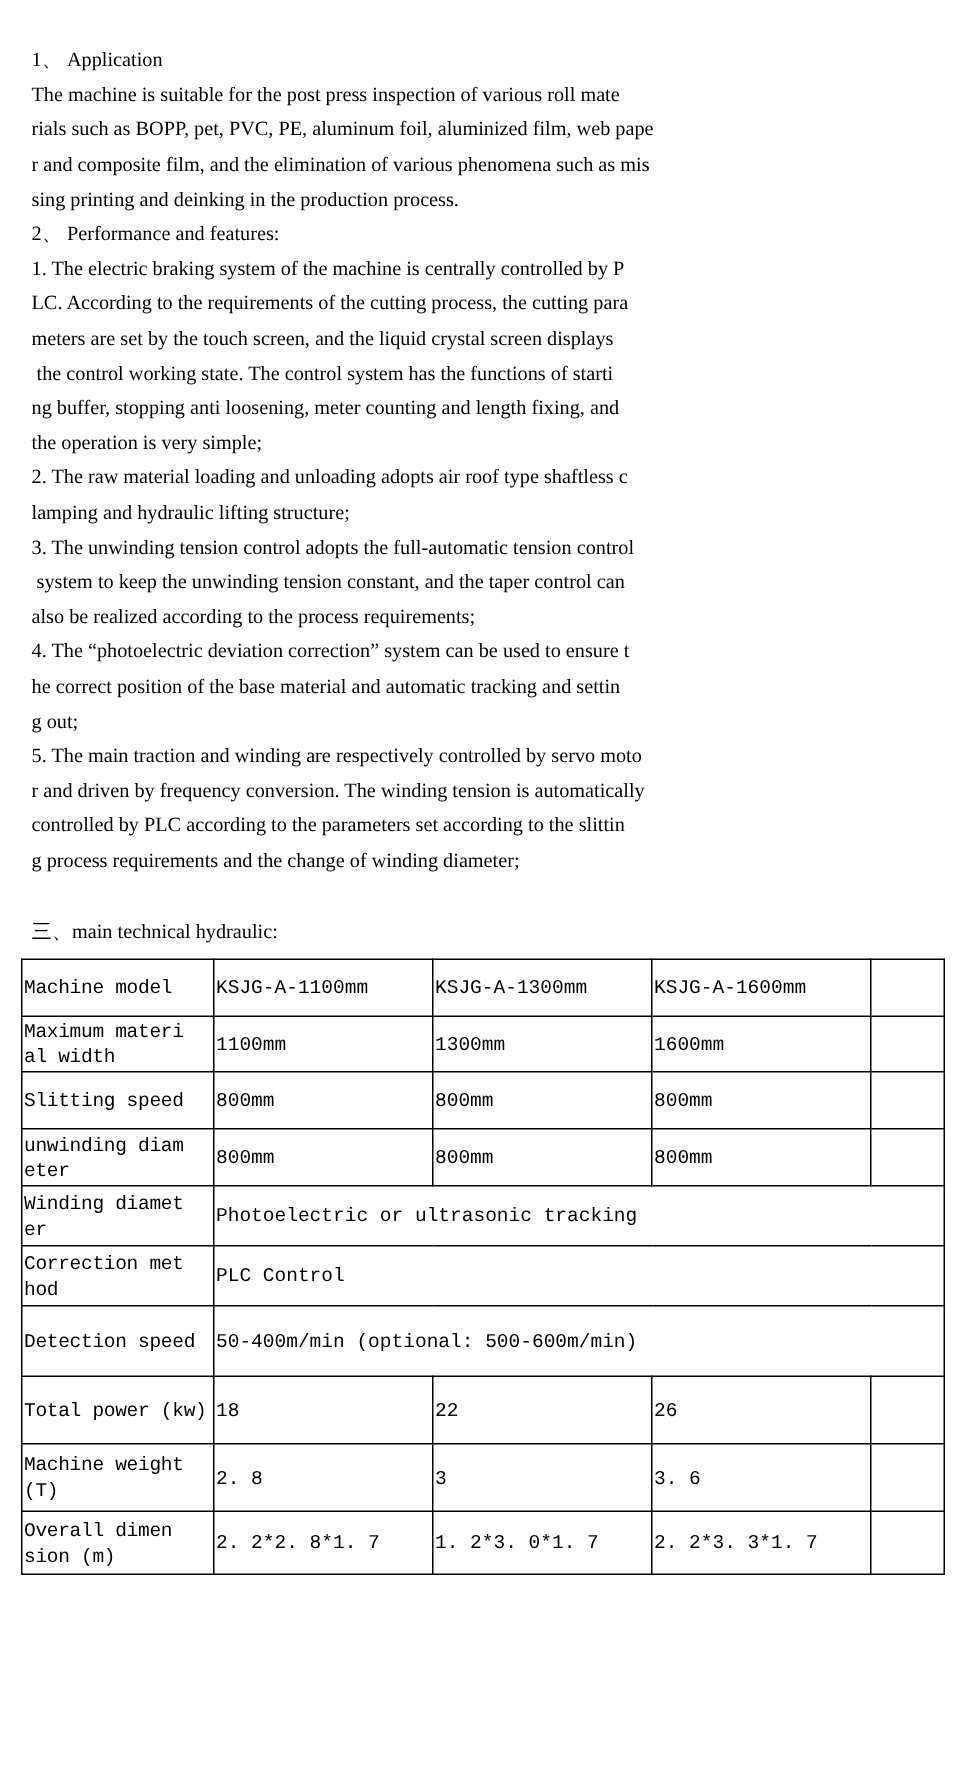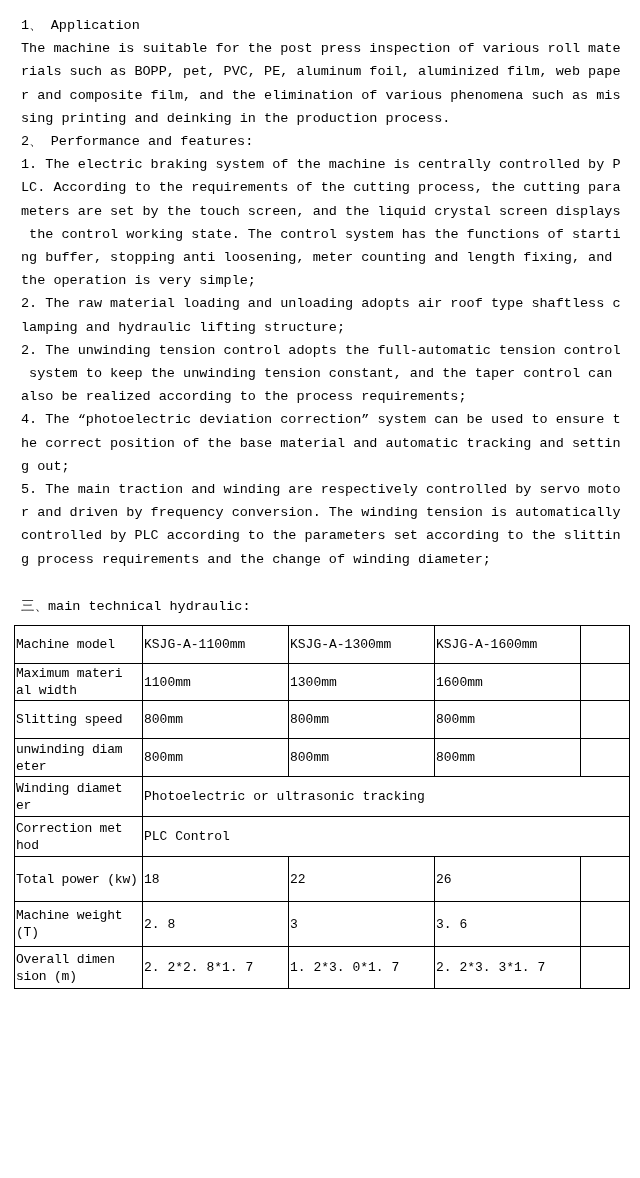--- a/index.html
+++ b/index.html
@@ -8,21 +8,22 @@
     background: #ffffff;
     color: #000000;
   }
   body {
     width: 640px;
     height: 1178px;
     font-family: "Liberation Mono", "DejaVu Sans Mono", monospace;
     overflow: hidden;
   }
   .doc {
-    padding: 14px 0 0 21px;
+    padding: 28px 0 0 21px;
+    font-family: Liberation Serif, serif;
   }
   .para {
     margin: 0;
     white-space: pre-wrap;
     font-size: 13.5px;
     line-height: 23.2px;
     letter-spacing: 0;
   }
   .params-heading {
     margin: 24px 0 0 0;
@@ -75,21 +76,21 @@
 sing printing and deinking in the production process.</p>
   <p class="para">2、 Performance and features:</p>
   <p class="para">1. The electric braking system of the machine is centrally controlled by P
 LC. According to the requirements of the cutting process, the cutting para
 meters are set by the touch screen, and the liquid crystal screen displays
  the control working state. The control system has the functions of starti
 ng buffer, stopping anti loosening, meter counting and length fixing, and
 the operation is very simple;</p>
   <p class="para">2. The raw material loading and unloading adopts air roof type shaftless c
 lamping and hydraulic lifting structure;</p>
-  <p class="para">2. The unwinding tension control adopts the full-automatic tension control
+  <p class="para">3. The unwinding tension control adopts the full-automatic tension control
  system to keep the unwinding tension constant, and the taper control can
 also be realized according to the process requirements;</p>
   <p class="para">4. The “photoelectric deviation correction” system can be used to ensure t
 he correct position of the base material and automatic tracking and settin
 g out;</p>
   <p class="para">5. The main traction and winding are respectively controlled by servo moto
 r and driven by frequency conversion. The winding tension is automatically
 controlled by PLC according to the parameters set according to the slittin
 g process requirements and the change of winding diameter;</p>
   <p class="params-heading">三、main technical hydraulic:</p>
@@ -137,20 +138,24 @@
     <tr class="h40">
       <td class="lbl">Winding diamet
 er</td>
       <td class="val merged-indent" colspan="4">Photoelectric or ultrasonic tracking</td>
     </tr>
     <tr class="h40">
       <td class="lbl">Correction met
 hod</td>
       <td class="val" colspan="4">PLC Control</td>
     </tr>
+    <tr class="h47">
+      <td class="lbl">Detection speed</td>
+      <td class="val" colspan="4">50-400m/min (optional: 500-600m/min)</td>
+    </tr>
     <tr class="h45">
       <td class="lbl">Total power (kw)</td>
       <td class="val">18</td>
       <td class="val">22</td>
       <td class="val">26</td>
       <td class="val"></td>
     </tr>
     <tr class="h45">
       <td class="lbl">Machine weight
 (T)</td>

